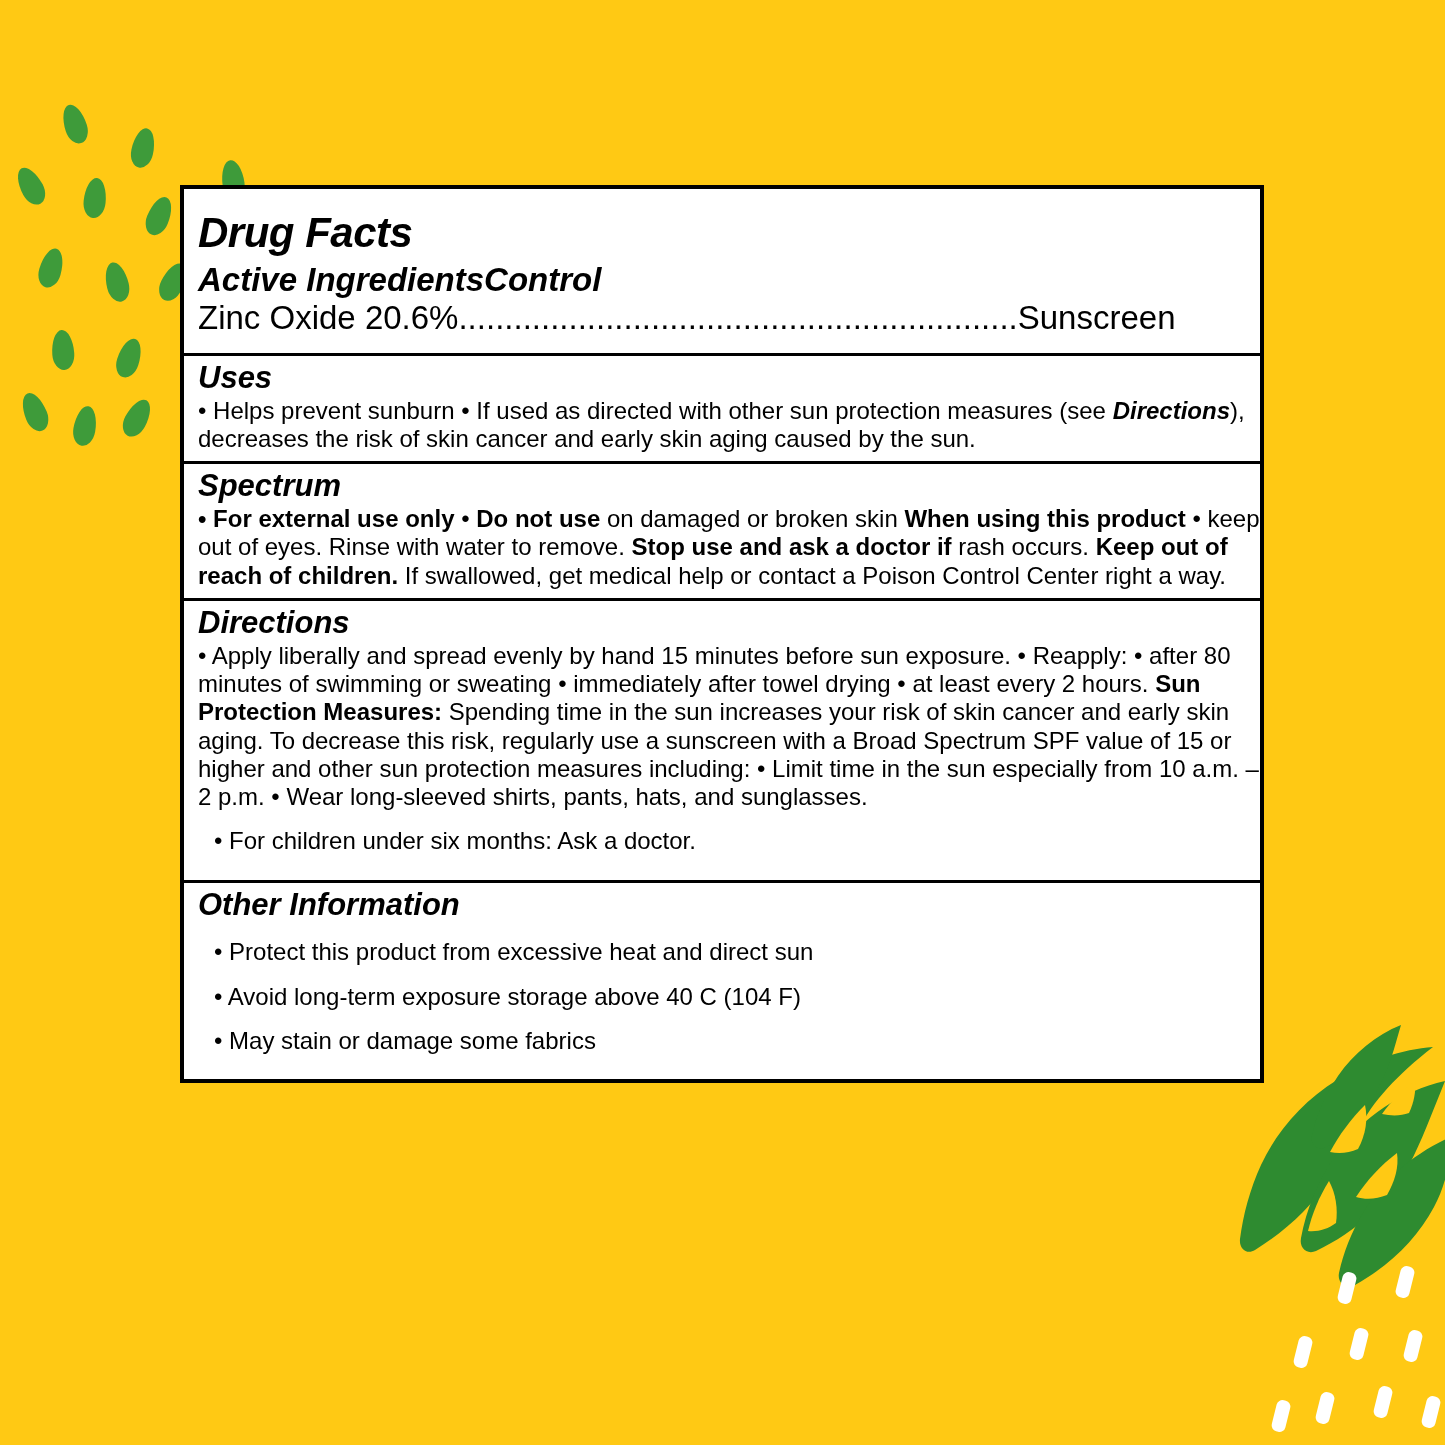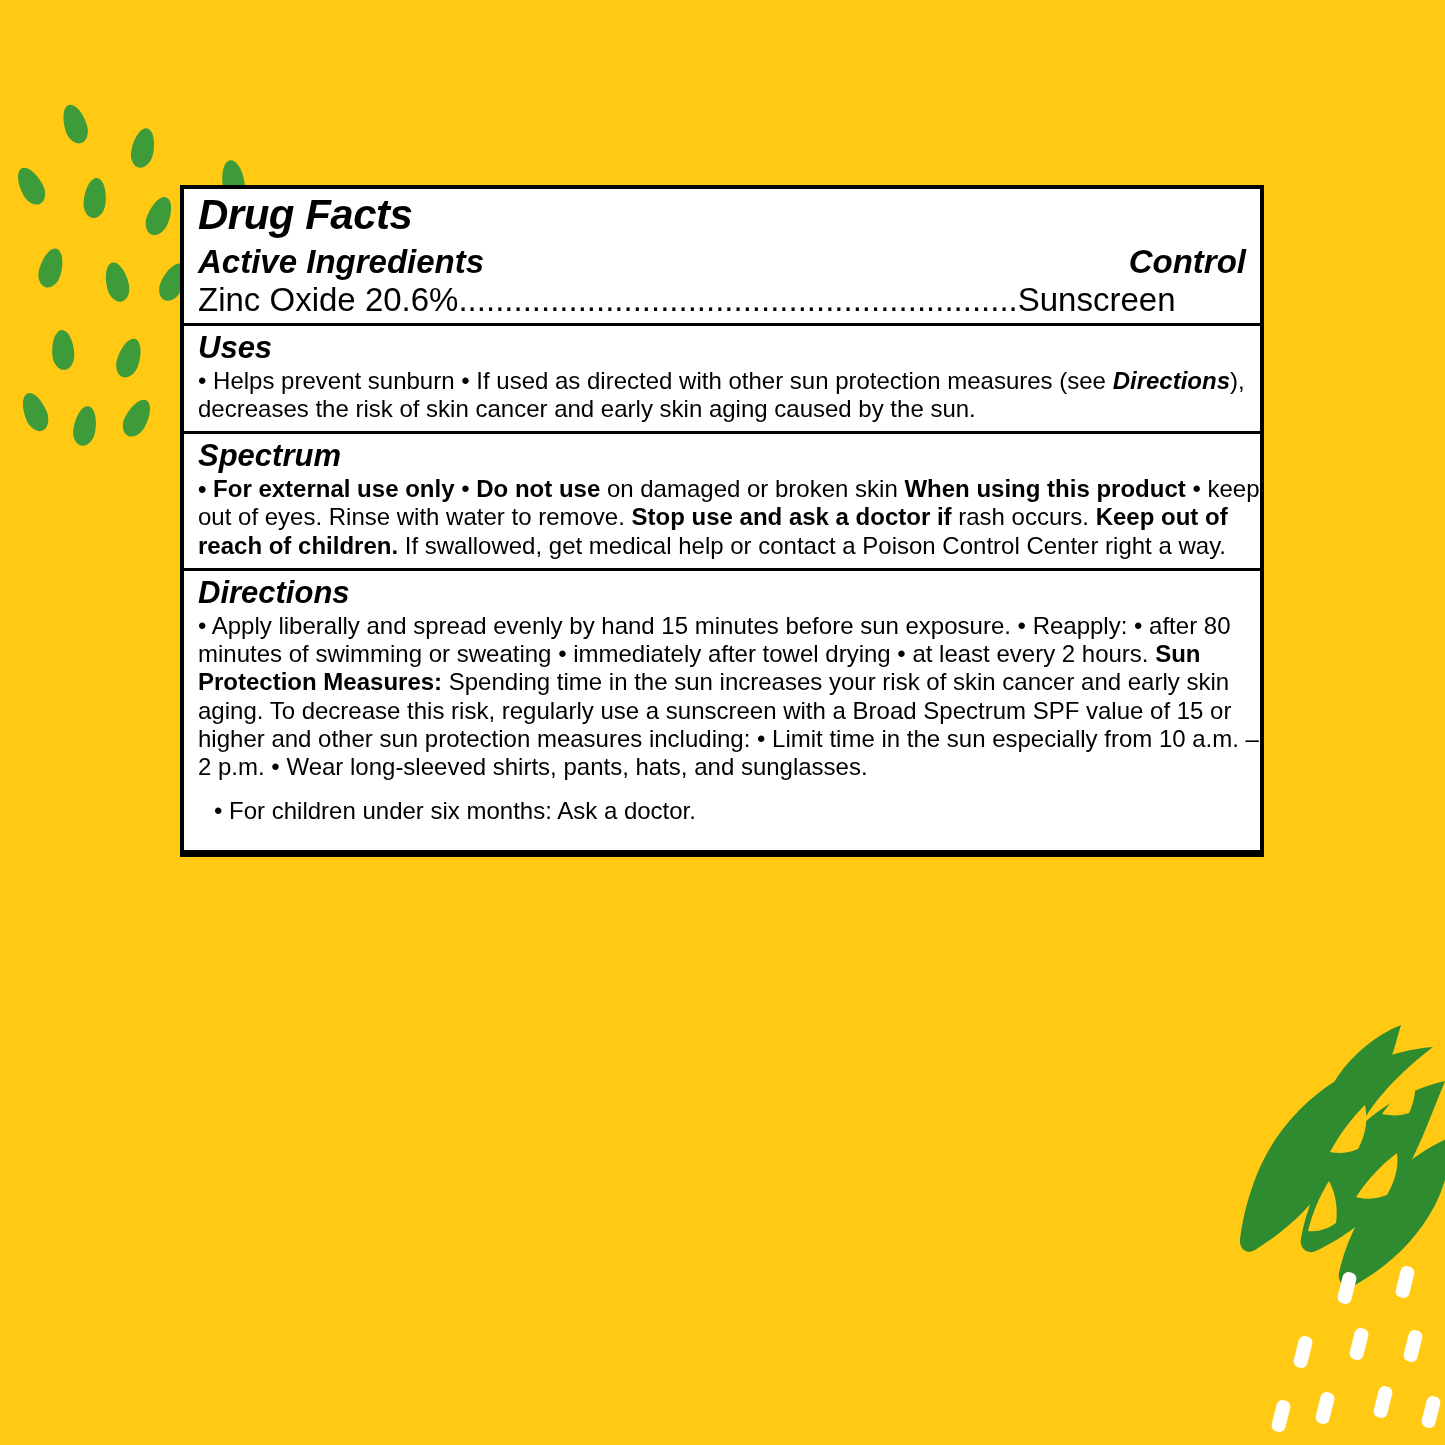--- a/index.html
+++ b/index.html
@@ -61,35 +61,34 @@
     background: #000000;
     margin: 0;
   }
 
   .title {
     font-size: 42px;
     font-weight: bold;
     font-style: italic;
     letter-spacing: -0.5px;
     line-height: 1.05;
-    padding: 4px 14px 6px 14px;
+    padding: 22px 14px 6px 14px;
   }
 
   .ai-head {
     display: flex;
-    justify-content: space-between;
     align-items: baseline;
     font-size: 33px;
     font-weight: bold;
     font-style: italic;
     padding: 0 14px;
   }
   .ai-row {
     font-size: 33px;
-    padding: 0 14px 4px 14px;
+    padding: 0 14px 16px 14px;
     white-space: nowrap;
     overflow: hidden;
   }
 
   .head {
     font-size: 31px;
     font-weight: bold;
     font-style: italic;
     line-height: 1.15;
     margin-bottom: 1px;
@@ -185,14 +184,20 @@
   <div class="rule-thin"></div>
 
   <div class="section">
     <div class="head">Directions</div>
     <div class="body"><span>• Apply liberally and spread evenly by hand 15 minutes before sun exposure. • Reapply: • after 80 minutes of swimming or sweating • immediately after towel drying • at least every 2 hours. </span><b>Sun Protection Measures:</b><span> Spending time in the sun increases your risk of skin cancer and early skin aging. To decrease this risk, regularly use a sunscreen with a Broad Spectrum SPF value of 15 or higher and other sun protection measures including: • Limit time in the sun especially from 10 a.m. – 2 p.m. • Wear long-sleeved shirts, pants, hats, and sunglasses.</span></div>
     <div class="body p">• For children under six months: Ask a doctor.</div>
   </div>
 
   <div class="rule-thin"></div>
 
+  <div class="section">
+    <div class="head">Other Information</div>
+    <div class="body p">• Protect this product from excessive heat and direct sun</div>
+    <div class="body p">• Avoid long-term exposure storage above 40  C (104  F)</div>
+    <div class="body p">• May stain or damage some fabrics</div>
+  </div>
 
 </div>
 
 </body></html>

